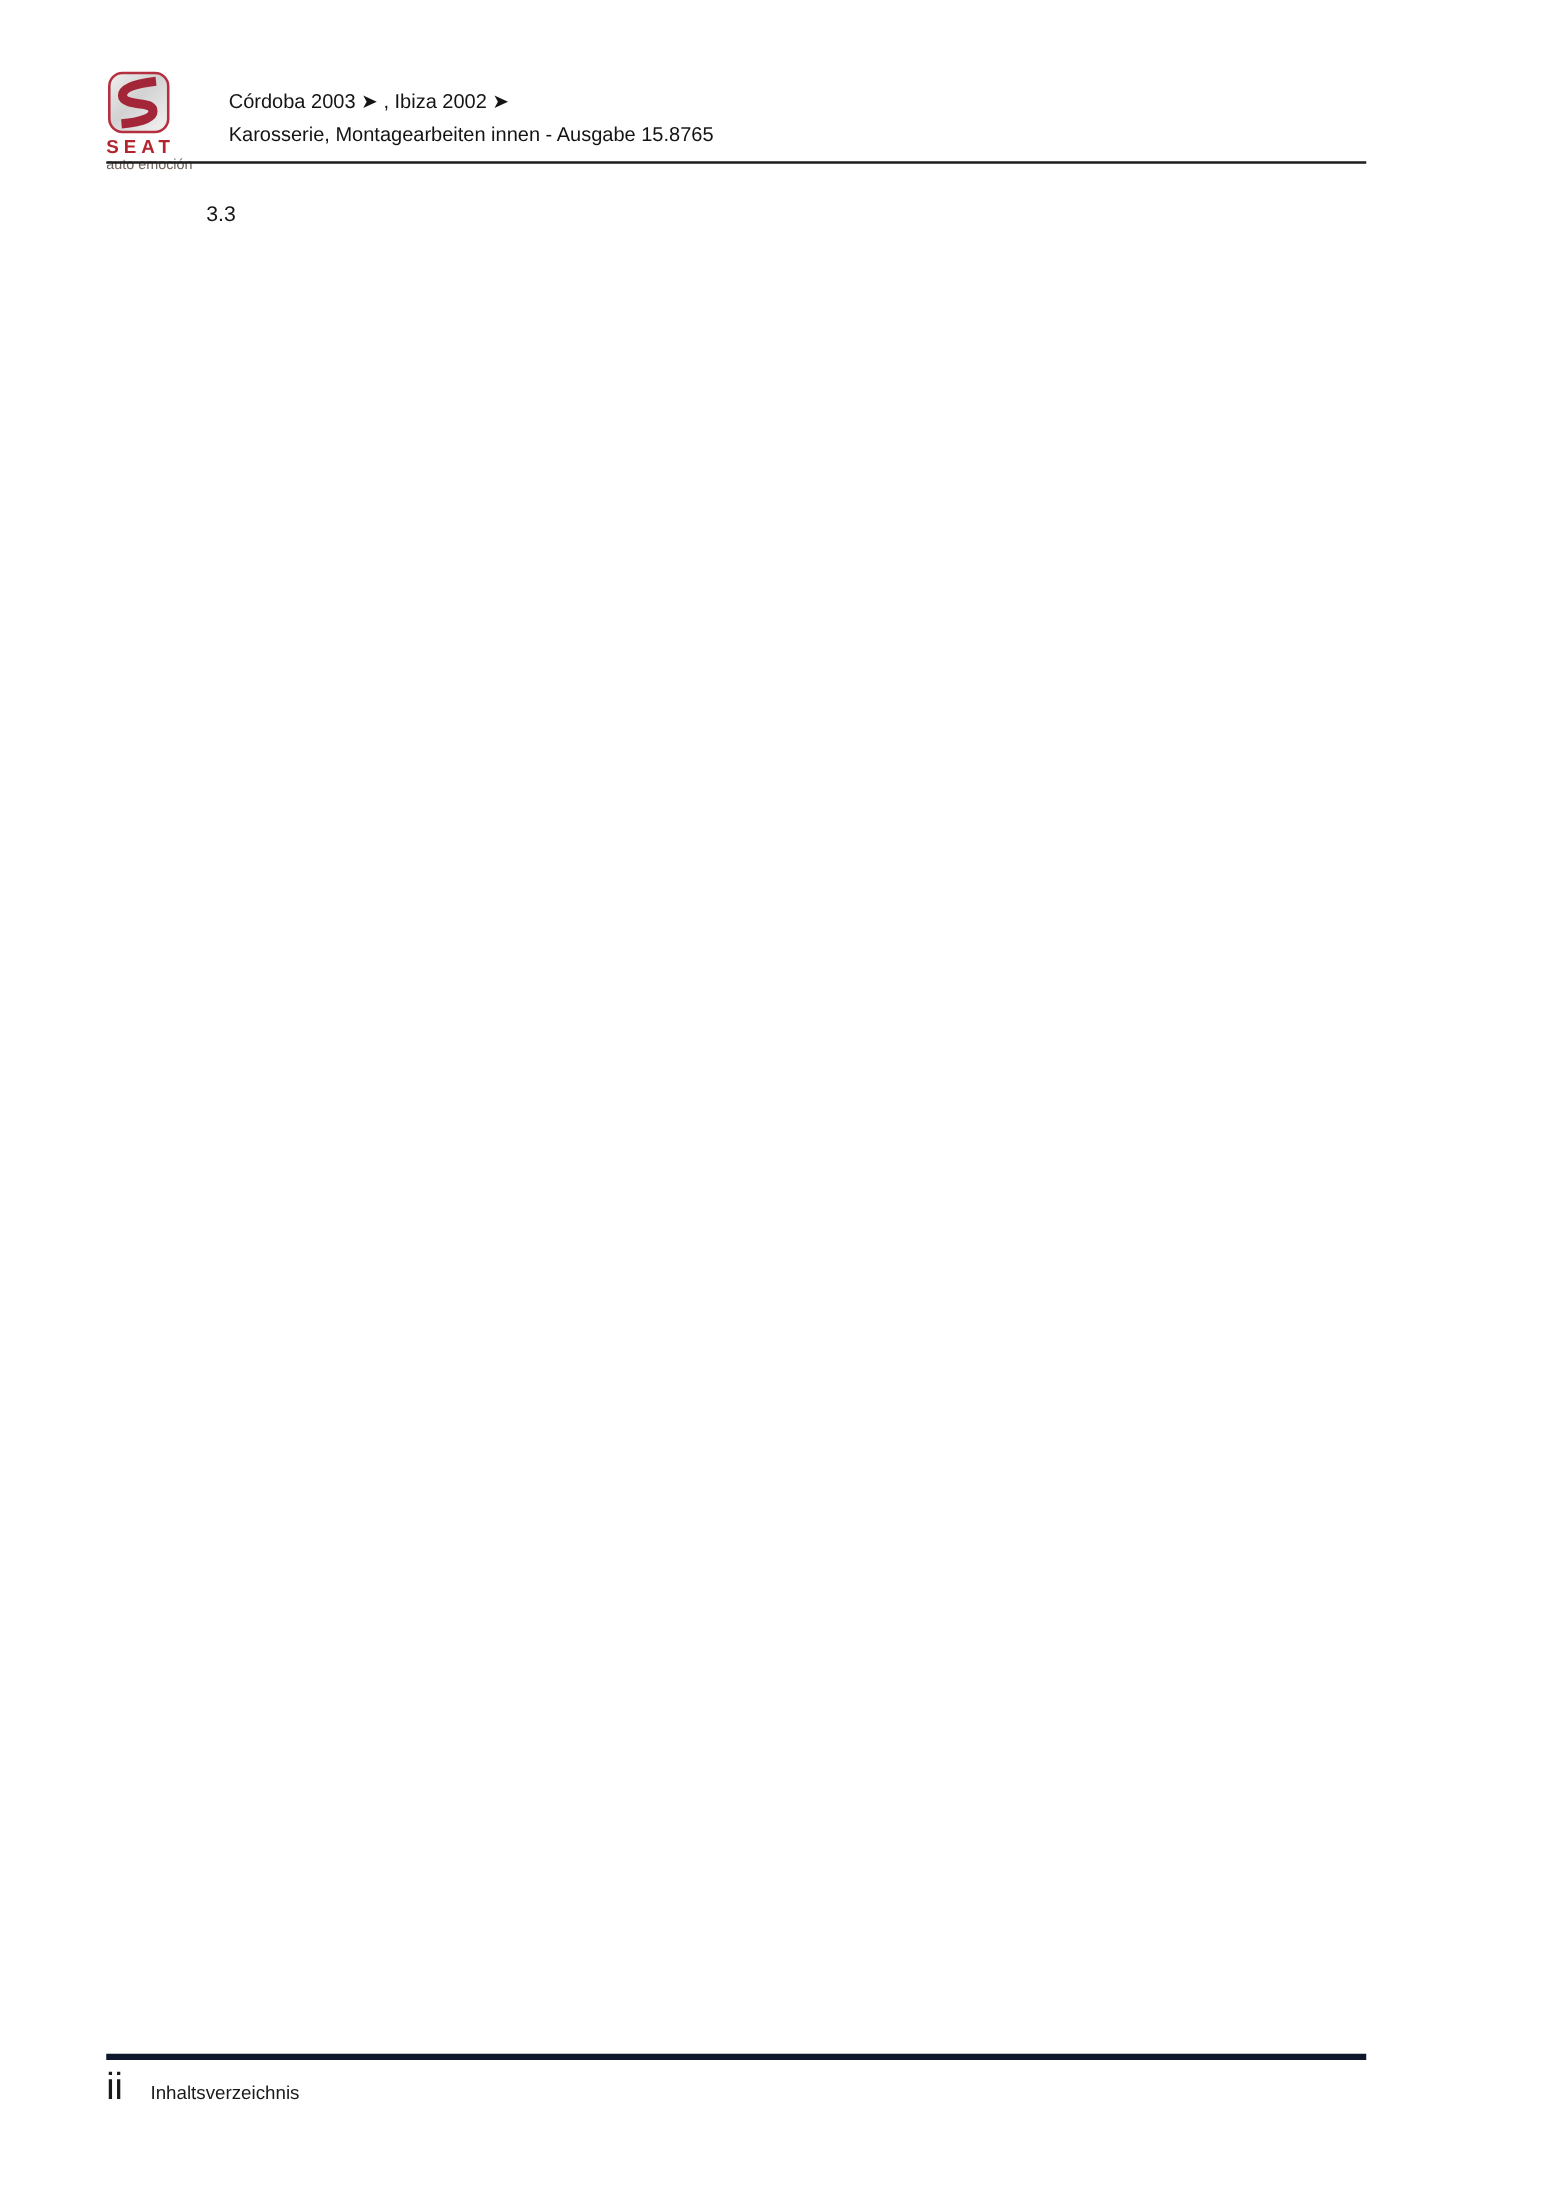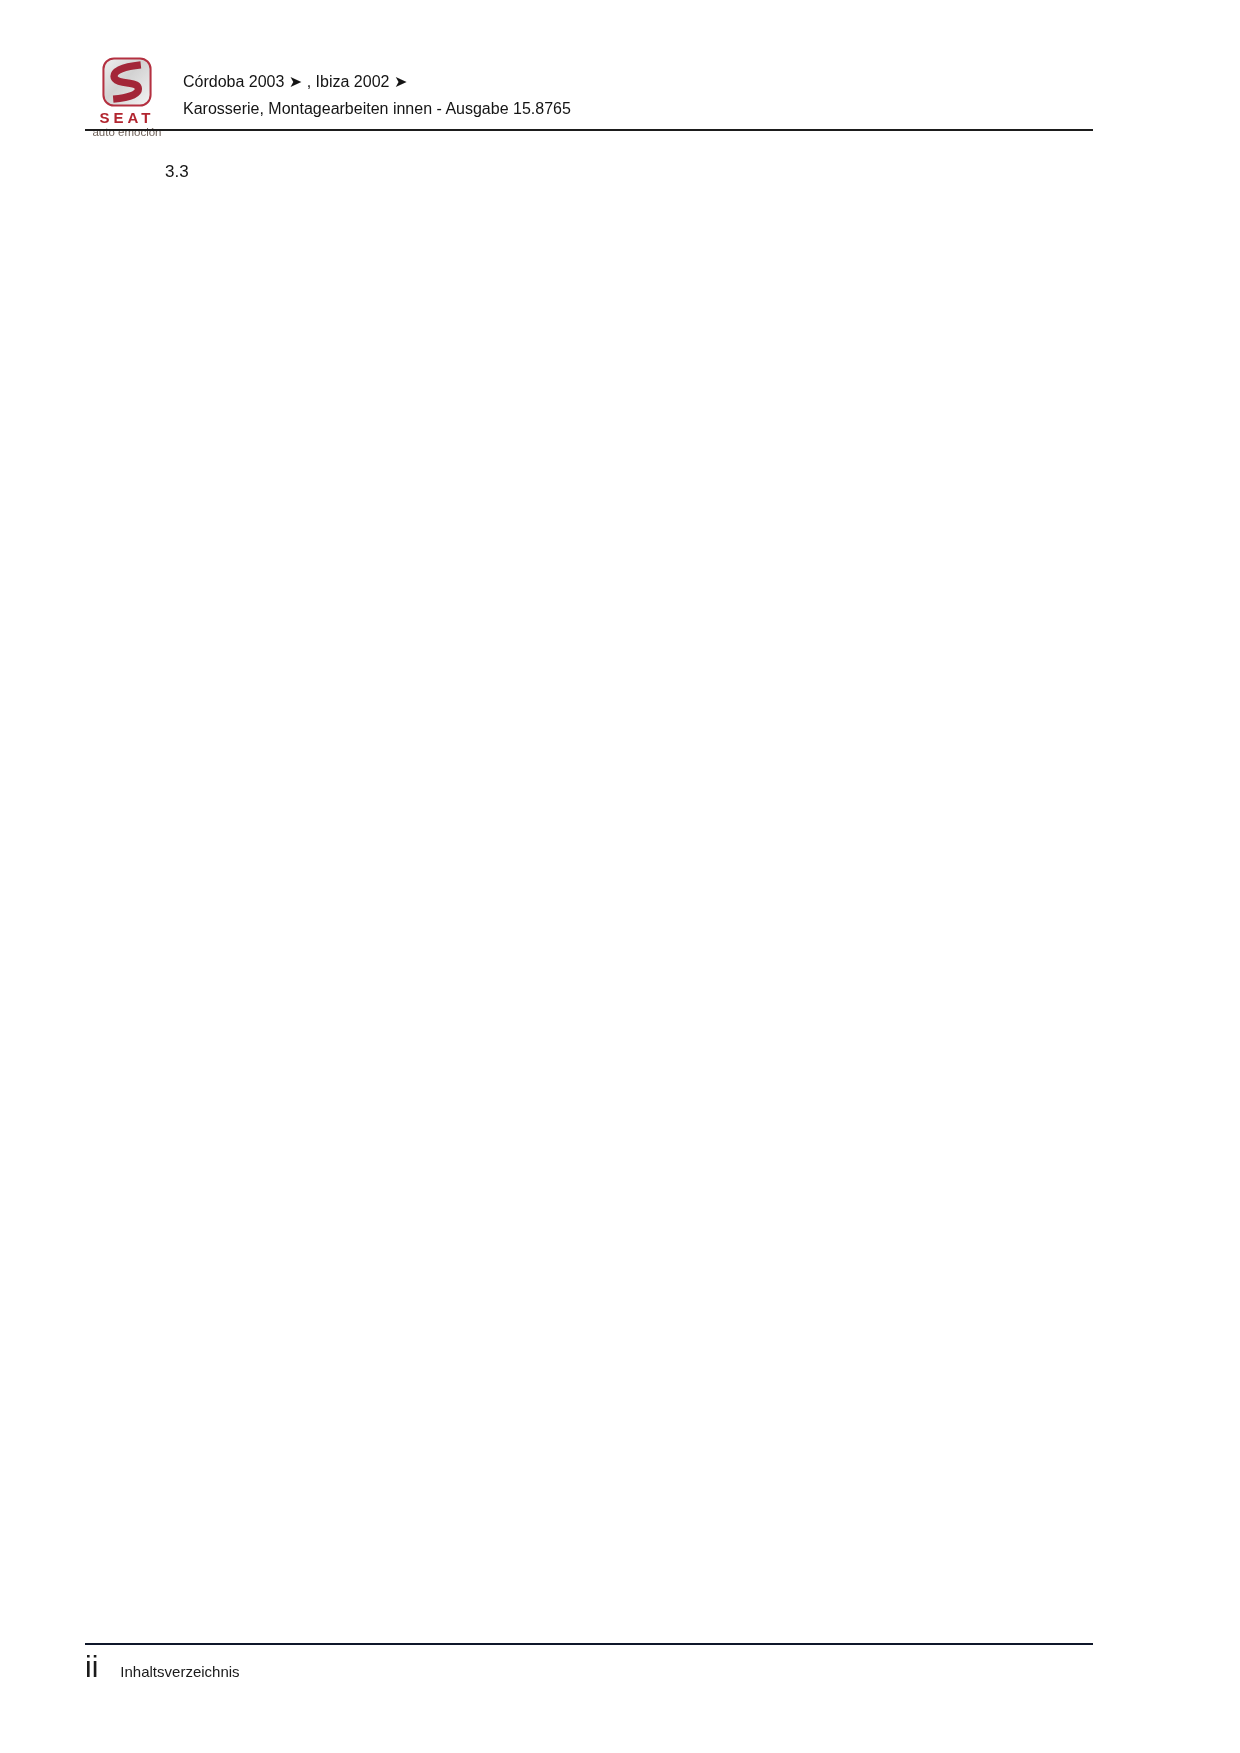--- a/index.html
+++ b/index.html
@@ -17,21 +17,20 @@
   .header {
     position: absolute;
     top: 56px; left: 85px; right: 147px;
     display: flex;
     align-items: flex-start;
   }
   .brand {
     width: 84px;
     display: flex;
     flex-direction: column;
-    align-items: center;
     margin-right: 14px;
   }
   .brand-name {
     font-size: 15px;
     font-weight: bold;
     letter-spacing: 4px;
     color: #b2252f;
     margin-top: 1px;
   }
   .brand-tagline {
@@ -78,21 +77,21 @@
   .toc-row .page {
     flex: 0 0 auto;
     min-width: 34px;
     text-align: right;
   }
 
   
   .footer {
     position: absolute;
     top: 1643px; left: 85px; right: 147px;
-    border-top: 2px solid #0f172a;
+    border-top: 5px solid #0f172a;
     padding-top: 7px;
     display: flex;
     align-items: flex-start;
   }
   .footer-page {
     font-size: 30px;
     line-height: 30px;
     color: #1a1a1a;
   }
   .footer-label {

